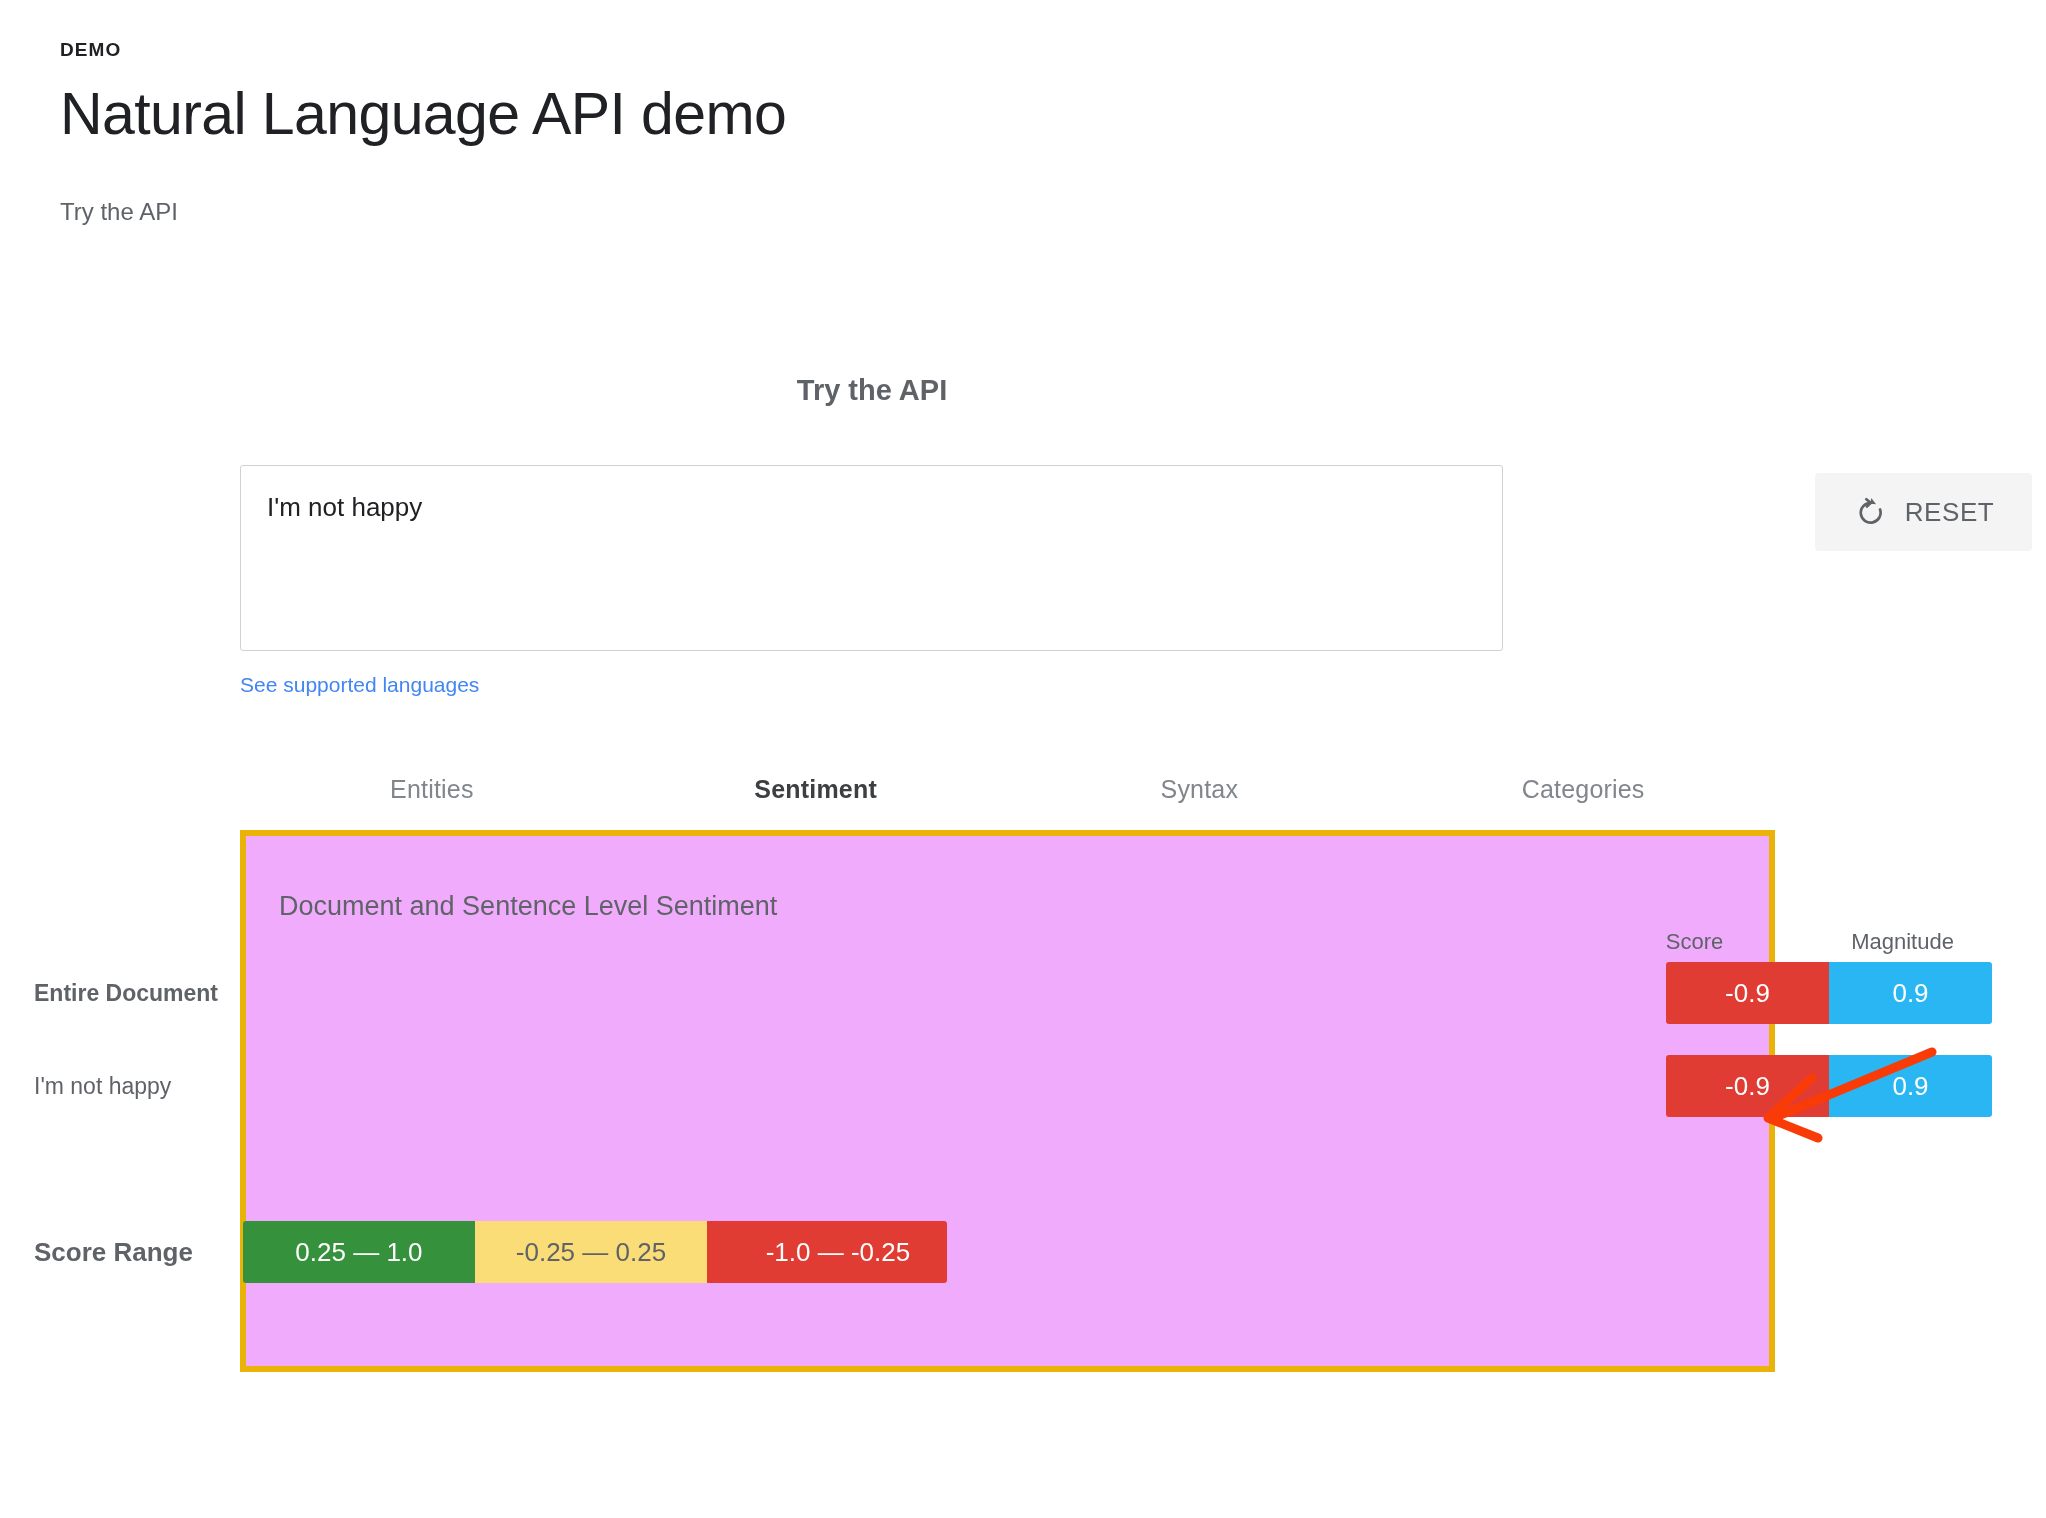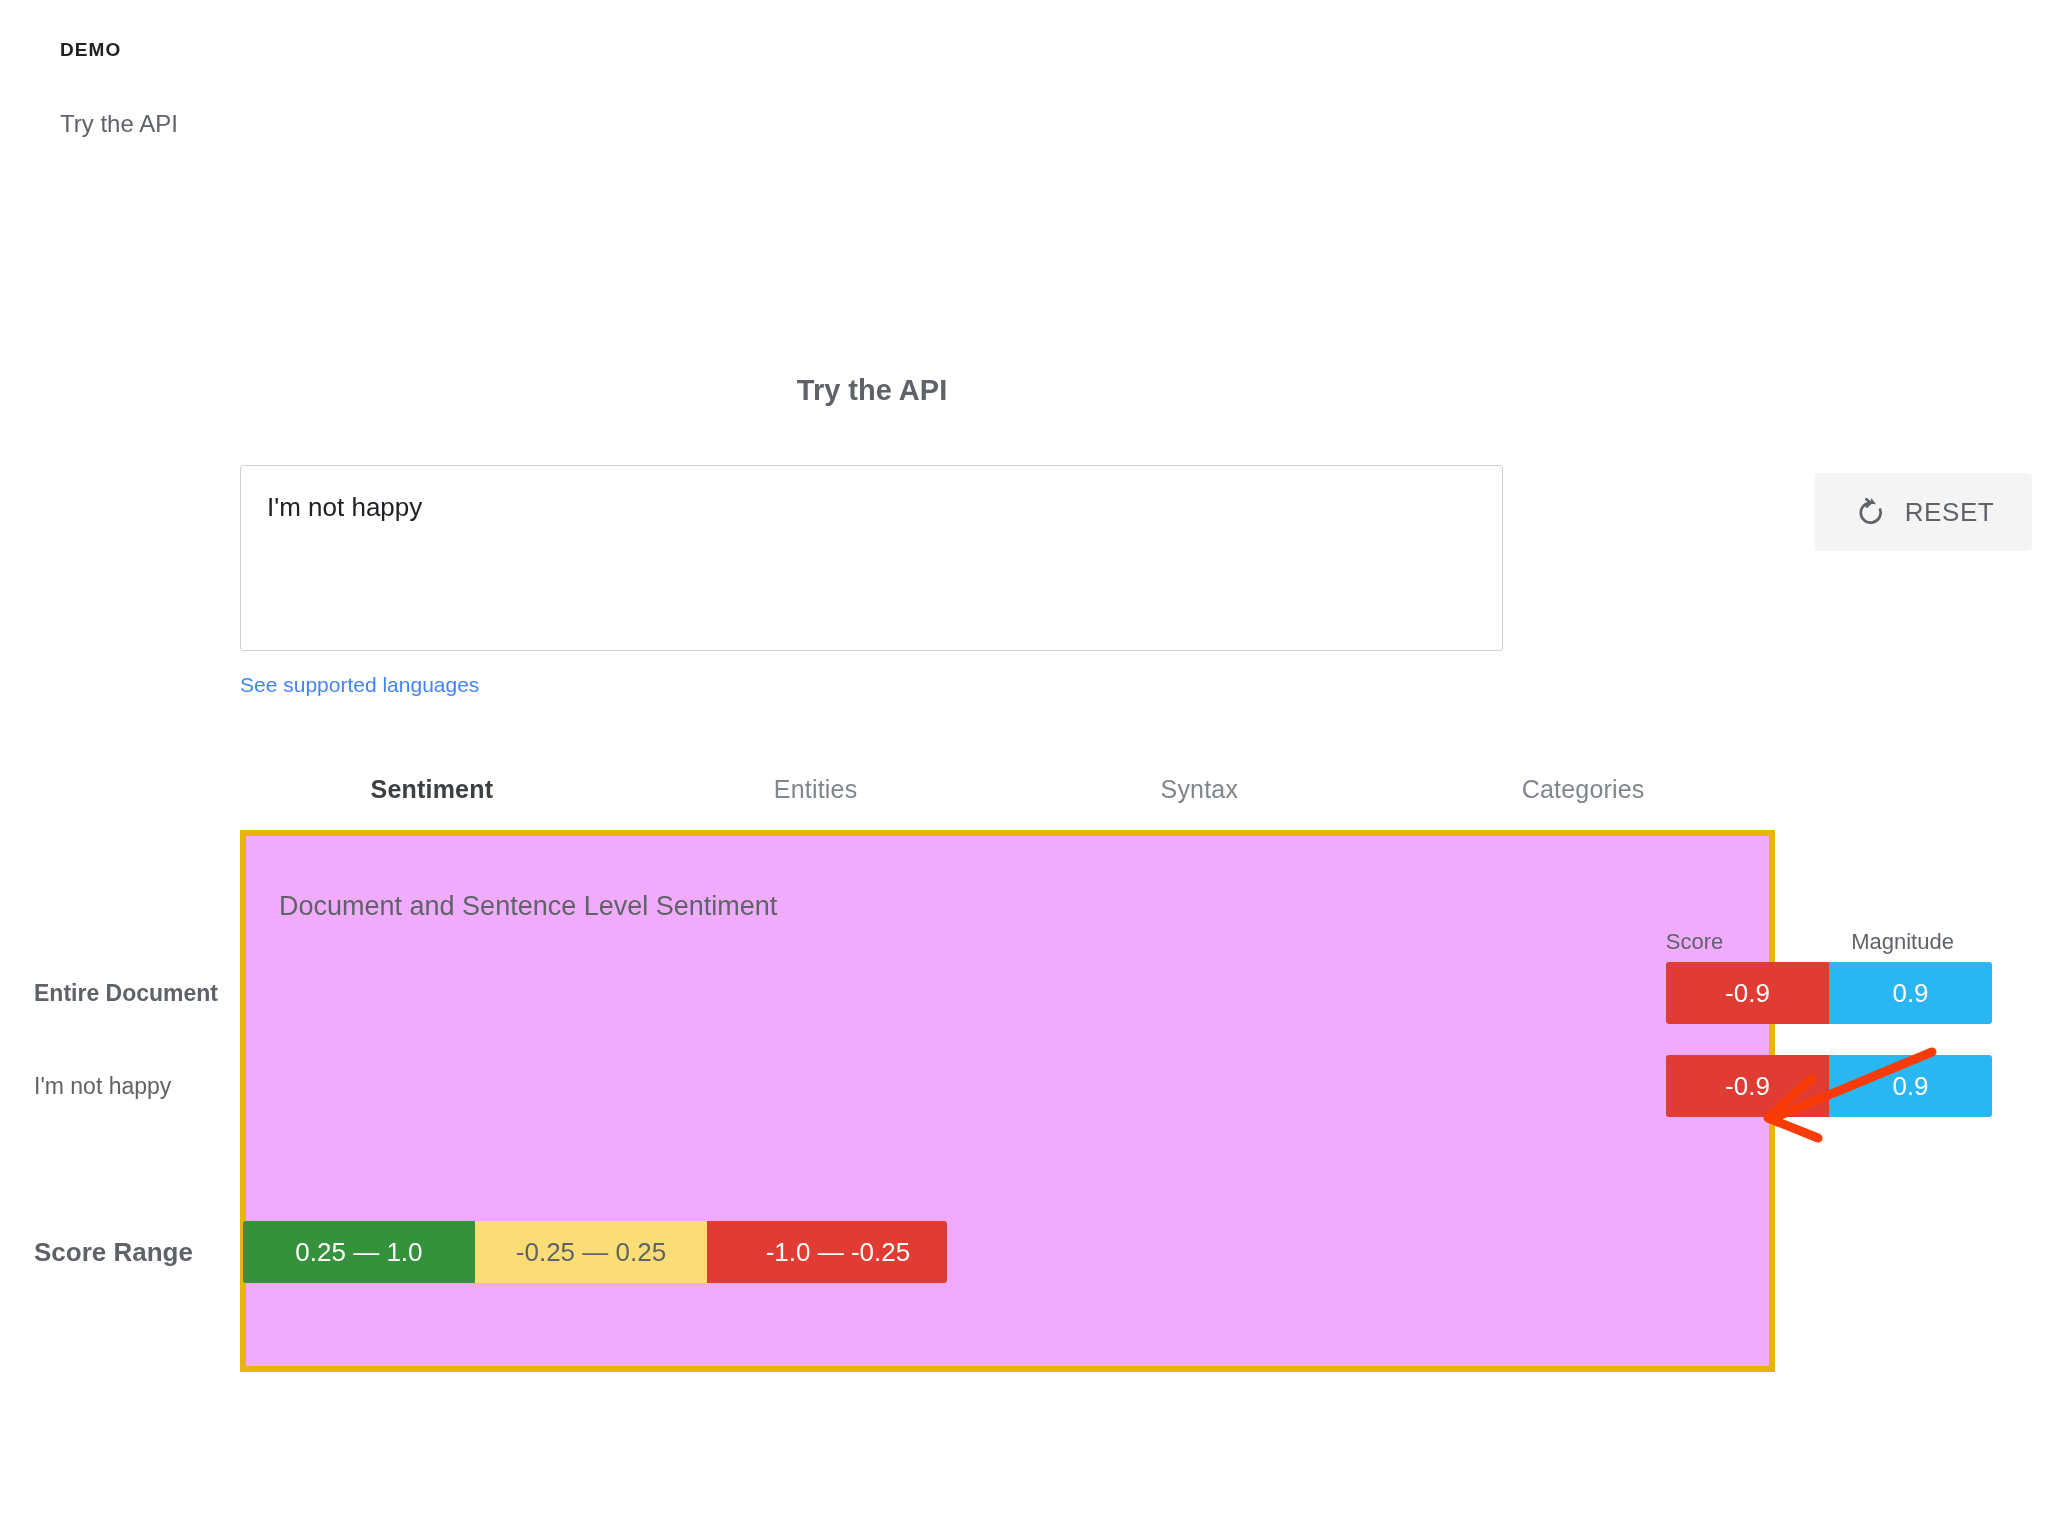--- a/index.html
+++ b/index.html
@@ -286,20 +286,21 @@
     width: 210px;
     height: 120px;
     pointer-events: none;
   }
 </style>
 </head>
 <body>
 
 <div id="page-header">
   <div id="eyebrow">DEMO</div>
+  <h1 id="page-title">Natural Language API demo</h1>
   <div id="page-subtitle">Try the API</div>
 </div>
 
 <div id="demo-module">
 
   <div id="try-heading">Try the API</div>
 
   <div id="input-row">
     <textarea id="text-input" placeholder="Enter text to analyze" style="">I'm not happy</textarea>
 
@@ -311,22 +312,22 @@
           <path d="M12.5 5.5 L9.4 3.0 M12.5 5.5 L9.8 8.2" stroke="#5f6368" stroke-width="1.9"></path>
         </svg>
       </span>
       <span class="reset-label">RESET</span>
     </button>
   </div>
 
   <a id="languages-link">See supported languages</a>
 
   <div id="tabs">
+    <button class="tab">Entities</button>
     <button class="tab active">Sentiment</button>
-    <button class="tab">Entities</button>
     <button class="tab">Syntax</button>
     <button class="tab">Categories</button>
   </div>
 
   <div id="results-panel">
     <div id="panel-title">Document and Sentence Level Sentiment</div>
   </div>
 
   <div id="col-headers">
     <div class="col-head">Score</div>

